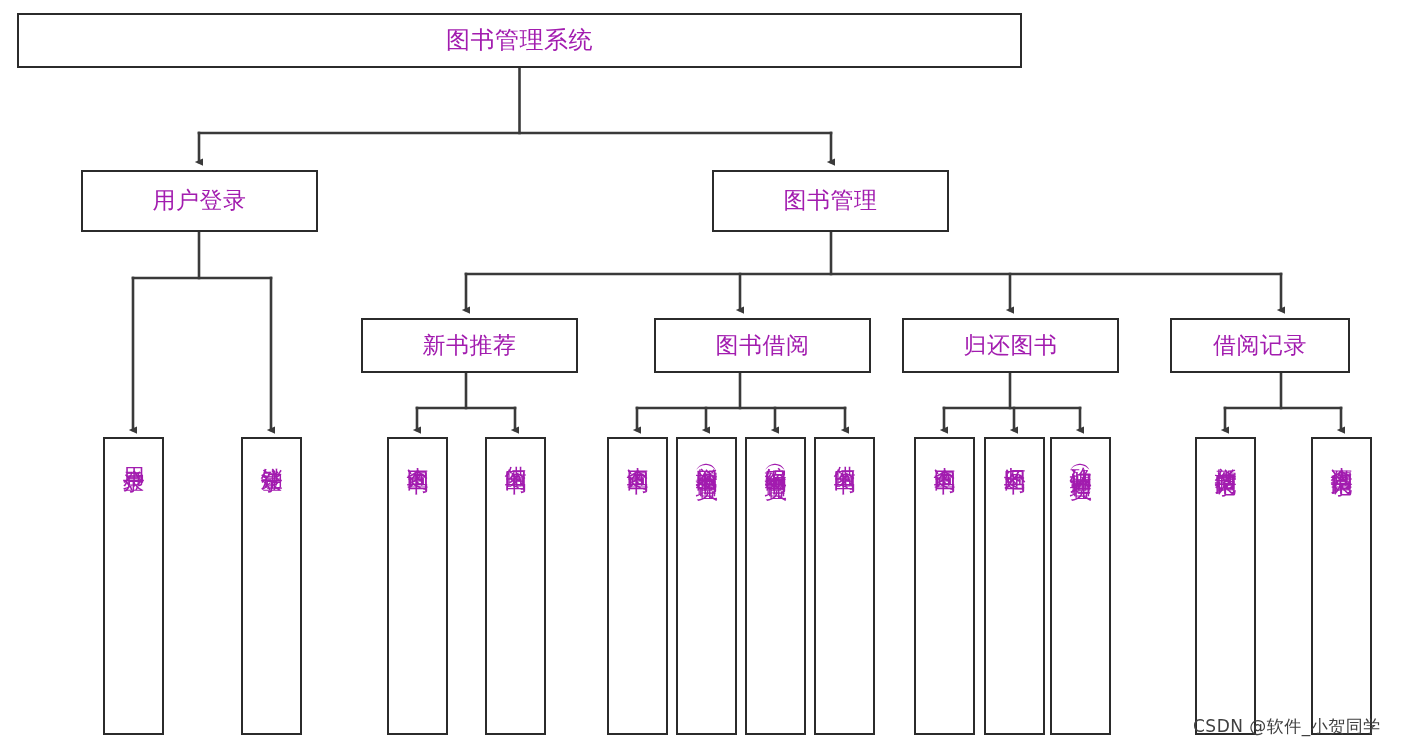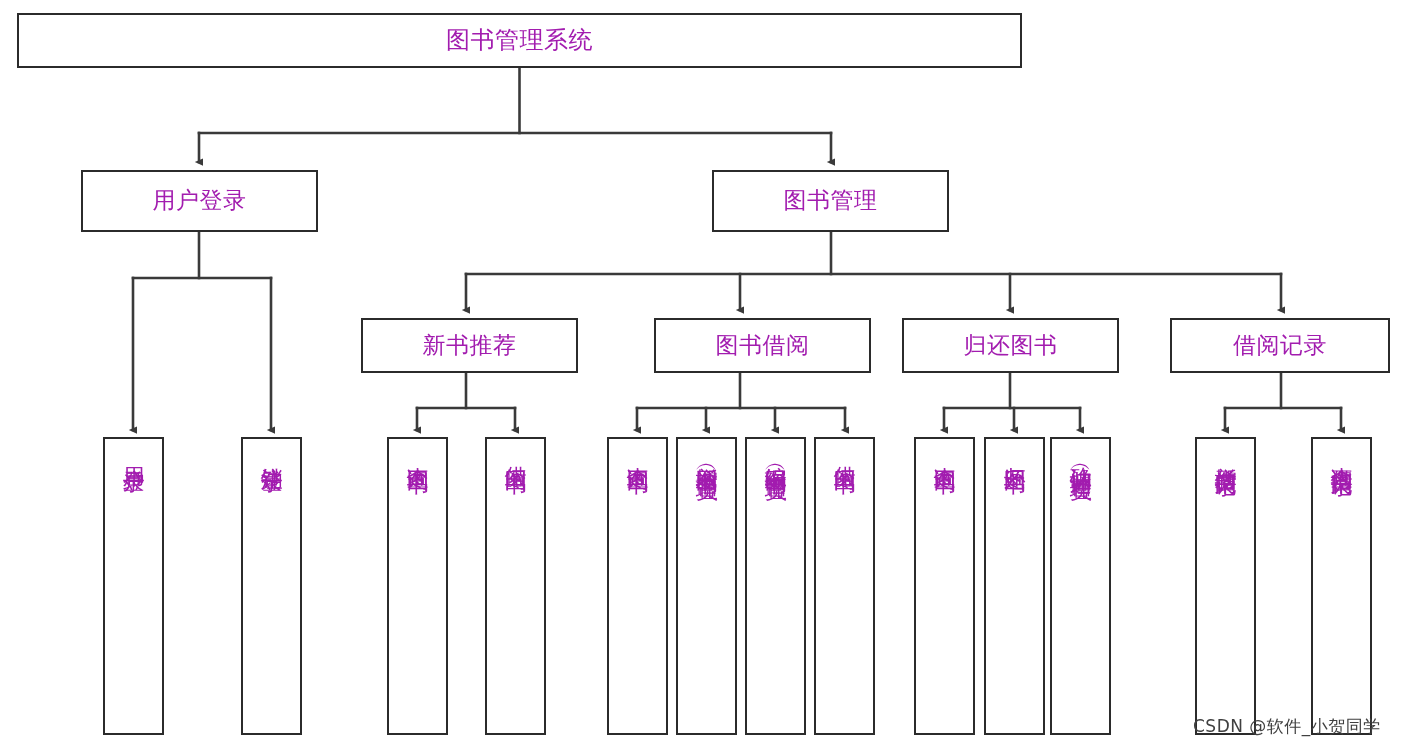--- a/index.html
+++ b/index.html
@@ -139,21 +139,21 @@
 
   <div class="node level1" style="left:712px; top:170px; width:237px; height:62px;">
     <span class="node-label">图书管理</span>
   </div>
   <div class="node level2" style="left:632px; top:318px; width:217px; height:55px;margin-left:22px;">
     <span class="node-label">图书借阅</span>
   </div>
   <div class="node level2" style="left:902px; top:318px; width:217px; height:55px;">
     <span class="node-label">归还图书</span>
   </div>
-  <div class="node level2" style="left:1170px; top:318px; width:220px; height:55px;">
+  <div class="node level2" style="left:1170px; top:318px; width:180px; height:55px;">
     <span class="node-label">借阅记录</span>
   </div>
 
   <div class="node leaf" style="left:103px; top:437px; width:61px; height:298px;">
     <span class="node-label">用户登录</span>
   </div>
   <div class="node leaf" style="left:241px; top:437px; width:61px; height:298px;">
     <span class="node-label">注销登录</span>
   </div>
 

